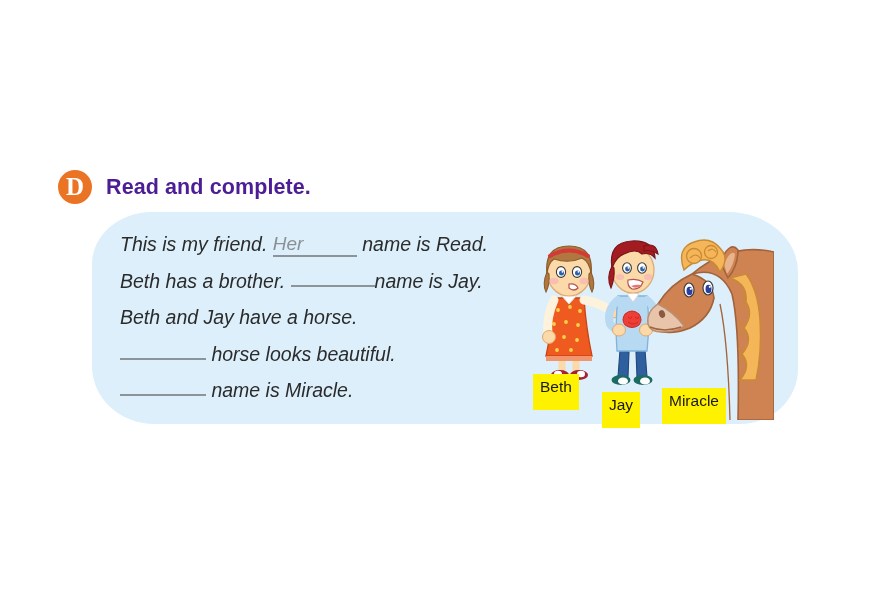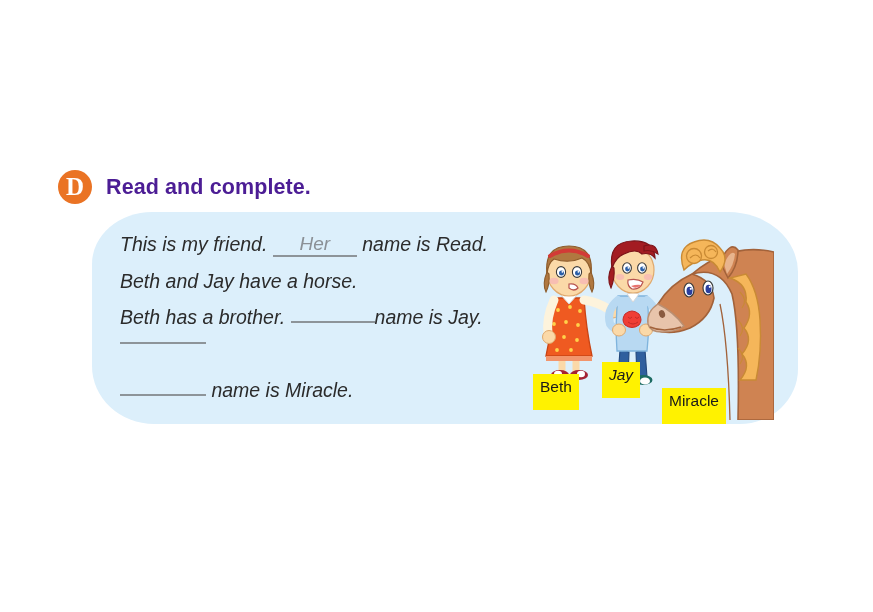--- a/index.html
+++ b/index.html
@@ -71,21 +71,20 @@
     height: 36.5px;
     display: flex;
     align-items: baseline;
     font-size: 19.5px;
     color: #2b2b2b;
     white-space: pre;
   }
   .blank {
     display: inline-block;
     border-bottom: 2px solid #8d9499;
-    text-align: center;
     color: #8b9096;
     font-size: 19px;
     position: relative;
     top: -1px;
   }
   .blank.filled { color: #8b9096; }
   .blank.w1 { width: 84px; }
   .blank.w2 { width: 84px; }
   .blank.w3 { width: 86px; }
 
@@ -103,49 +102,49 @@
   .name-tag {
     position: absolute;
     background: #fff200;
     color: #1a1a1a;
     font-size: 15.5px;
     line-height: 1;
     padding: 5px 7px 15px 7px;
     white-space: nowrap;
   }
   #tag-beth { left: 533px; top: 374px; }
-  #tag-jay  { left: 602px; top: 362px; font-style: italic; }
+  #tag-jay  { left: 602px; top: 392px; }
   #tag-miracle { left: 662px; top: 388px; }
 </style>
 </head>
 <body>
 
 <div id="exercise-header">
   <div id="letter-badge">D</div>
   <div id="exercise-title">Read and complete.</div>
 </div>
 
 <div id="activity-panel">
 
   <div id="sentence-list">
 
     <div class="sentence-line">
       <span>This is my friend. </span><span class="blank filled w1">Her</span><span> name is Read.</span>
     </div>
 
     <div class="sentence-line">
+      <span>Beth has a brother. </span><span class="blank w2"></span><span>name is Jay.</span>
+    </div>
+
+    <div class="sentence-line">
       <span>Beth and Jay have a horse.</span>
     </div>
 
     <div class="sentence-line">
-      <span>Beth has a brother. </span><span class="blank w2"></span><span>name is Jay.</span>
-    </div>
-
-    <div class="sentence-line">
-      <span class="blank w3"></span>
+      <span class="blank w3"></span><span> horse looks beautiful.</span>
     </div>
 
     <div class="sentence-line">
       <span class="blank w3"></span><span> name is Miracle.</span>
     </div>
 
   </div>
 
   <div id="illustration">
     <svg width="250" height="188" viewBox="0 0 250 188" xmlns="http://www.w3.org/2000/svg">

